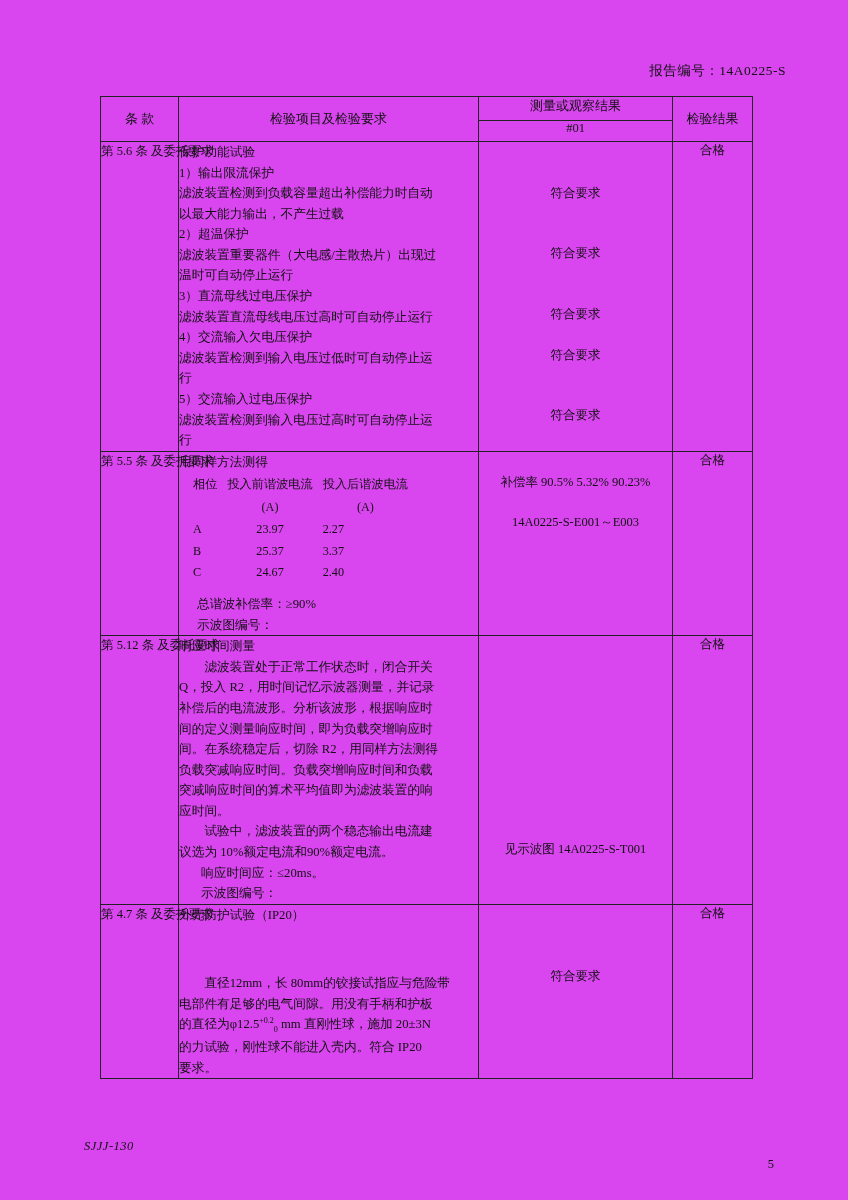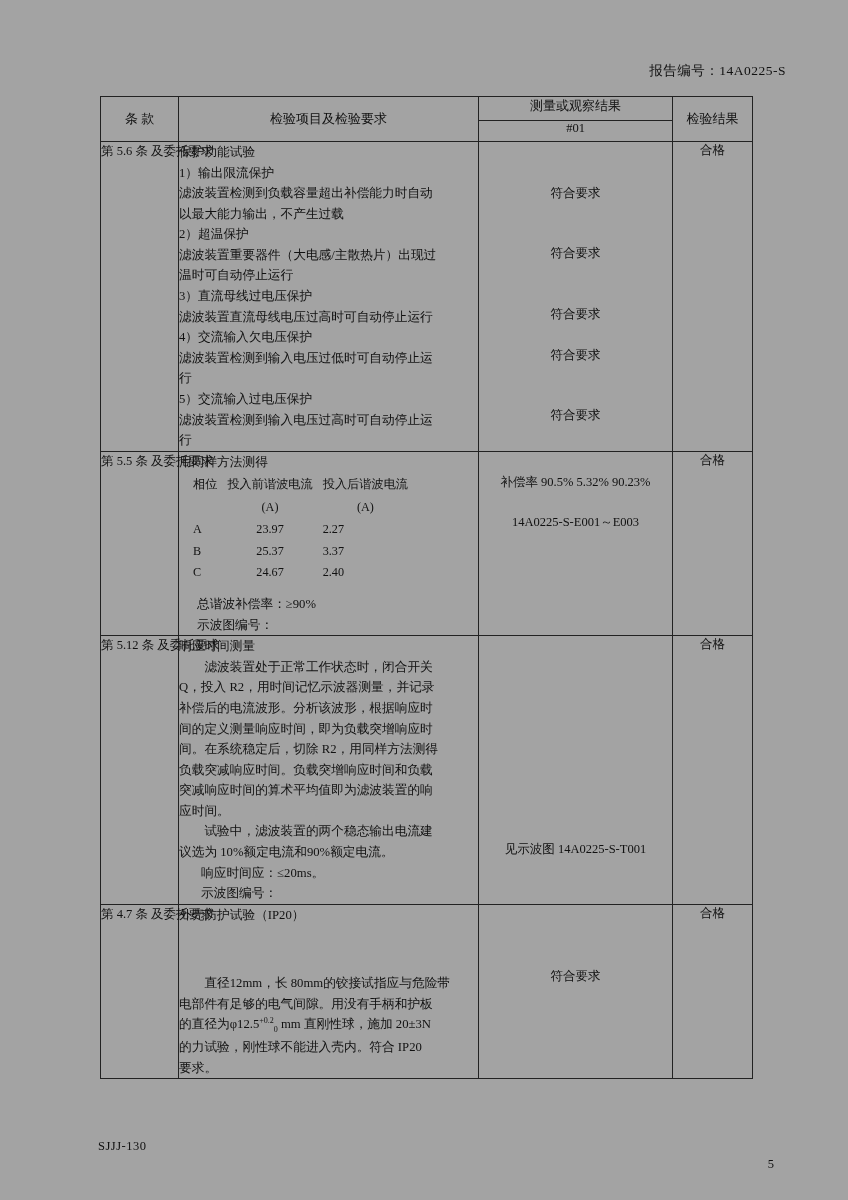--- a/index.html
+++ b/index.html
@@ -11,21 +11,21 @@
     width: 848px;
     height: 1200px;
     position: relative;
     font-family: "Liberation Serif", "DejaVu Serif", serif;
     color: #111;
     overflow: hidden;
   }
   .page {
     position: absolute;
     inset: 0;
-    background: #a3a3a3;
+    background: #d946ef;
   }
   .report-no {
     position: absolute;
     top: 62px;
     right: 62px;
     font-size: 13.5px;
     letter-spacing: 0.5px;
     white-space: nowrap;
   }
   .report-no .code {
@@ -107,24 +107,25 @@
   table.sub td {
     border: none;
     padding: 1px 10px 1px 0;
     white-space: nowrap;
     font-family: "Liberation Serif", serif;
   }
   table.sub td.num { text-align: left; }
   table.sub td.hdr { padding-bottom: 2px; }
   .footer-code {
     position: absolute;
-    left: 98px;
+    left: 84px;
     bottom: 46px;
     font-size: 12.5px;
     letter-spacing: 0.5px;
+    font-style: italic;
   }
   .page-num {
     position: absolute;
     right: 74px;
     bottom: 28px;
     font-size: 12.5px;
   }
   .sup {
     font-size: 8px;
     vertical-align: super;

